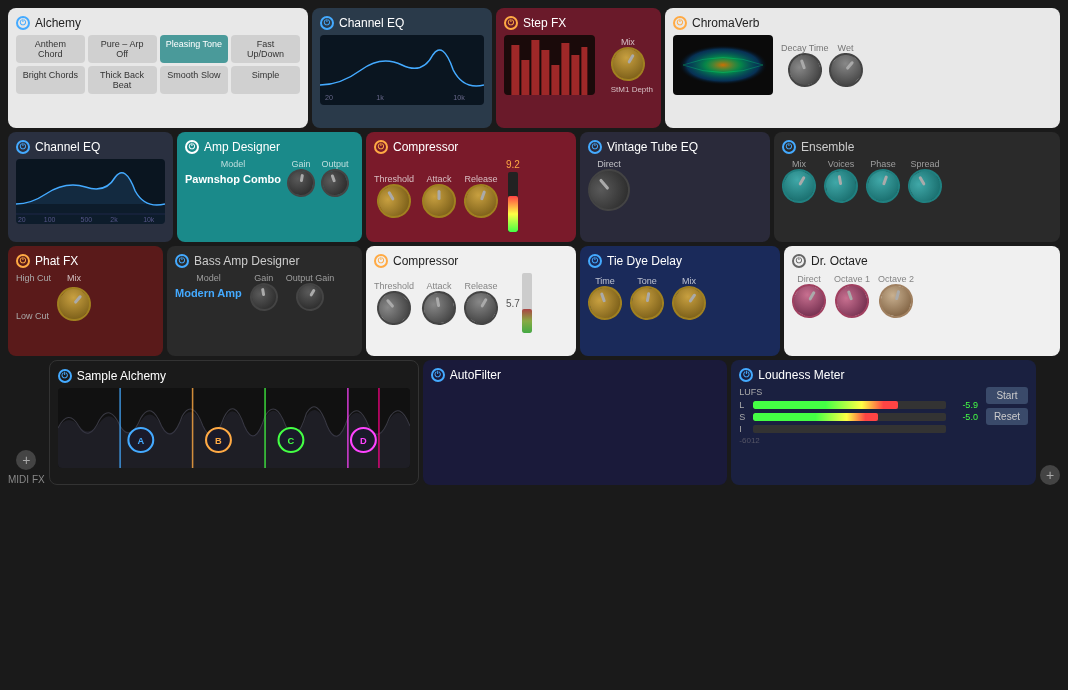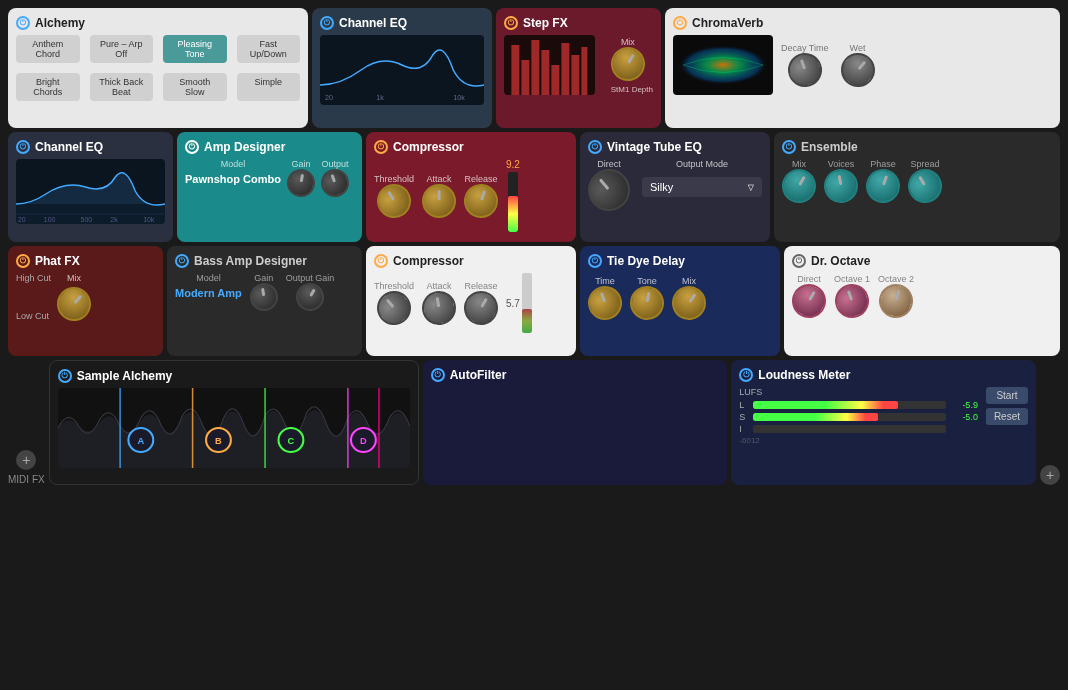--- a/index.html
+++ b/index.html
@@ -71,21 +71,21 @@
       justify-content: center;
       font-size: 8px;
       flex-shrink: 0;
     }
     .power-blue { border-color: #4af; color: #4af; }
     .power-orange { border-color: #fa4; color: #fa4; }
     .power-white { border-color: #fff; color: #fff; }
 
     .plugin-title {
       font-size: 12px;
-      font-weight: 700;
+      font-weight: 400;
     }
 
     
     .knob {
       width: 34px;
       height: 34px;
       border-radius: 50%;
       background: radial-gradient(circle at 35% 35%, #5a5a5a, #222);
       border: 2px solid #444;
       position: relative;
@@ -182,21 +182,21 @@
       bottom: 0;
       width: 100%;
       background: linear-gradient(to top, #4f4, #ff4, #f44);
       border-radius: 2px;
     }
 
     
     .preset-grid {
       display: grid;
       grid-template-columns: repeat(4, 1fr);
-      gap: 10px;
+      gap: 3px;
       margin-top: 2px;
     }
     .preset-btn {
       background: #d0d0d0;
       border-radius: 4px;
       padding: 4px 6px;
       font-size: 9px;
       text-align: center;
       color: #333;
       cursor: pointer;
@@ -368,21 +368,21 @@
                 <stop offset="0%" stop-color="#f80" stop-opacity="0.8"></stop>
                 <stop offset="40%" stop-color="#0f8" stop-opacity="0.5"></stop>
                 <stop offset="80%" stop-color="#08f" stop-opacity="0.3"></stop>
                 <stop offset="100%" stop-color="#000" stop-opacity="0"></stop>
               </radialGradient>
             </defs>
             <ellipse cx="50" cy="30" rx="45" ry="20" fill="url(#rv1)"></ellipse>
             <path d="M10 30 Q50 15 90 30 Q50 45 10 30" fill="none" stroke="#0f8" stroke-width="0.5" opacity="0.5"></path>
           </svg>
         </div>
-        <div style="display:flex; gap:12px;">
+        <div style="display:flex; gap:0;">
           <div class="knob-group">
             <div class="section-label" style="color:#444;">Decay Time</div>
             <div class="knob" style="background: radial-gradient(circle at 35% 35%, #888, #333); transform:rotate(-20deg);"></div>
           </div>
           <div class="knob-group">
             <div class="section-label" style="color:#444;">Wet</div>
             <div class="knob" style="background: radial-gradient(circle at 35% 35%, #888, #333); transform:rotate(40deg);"></div>
           </div>
         </div>
       </div>
@@ -462,27 +462,20 @@
     <div class="plugin-card" style="width:190px; background:#2a2a3a;">
       <div class="plugin-header">
         <div class="power-btn power-blue">⏻</div>
         <span class="plugin-title">Vintage Tube EQ</span>
       </div>
       <div style="display:flex; gap:12px; align-items:flex-start; margin-top:4px;">
         <div class="knob-group">
           <div class="section-label">Direct</div>
           <div class="knob knob-lg" style="transform:rotate(-40deg);"></div>
         </div>
-        <div style="flex:1;">
-          <div class="section-label">Output Mode</div>
-          <div style="background:#3a3a4a; border-radius:4px; padding:4px 8px; font-size:11px; margin-top:8px; cursor:pointer; display:flex; align-items:center; justify-content:space-between;">
-            <span>Silky</span>
-            <span style="font-size:8px;">▽</span>
-          </div>
-        </div>
       </div>
     </div>
 
     <div class="plugin-card card-dark" style="flex:1;">
       <div class="plugin-header">
         <div class="power-btn power-blue">⏻</div>
         <span class="plugin-title">Ensemble</span>
       </div>
       <div class="knobs-row" style="margin-top:4px;">
         <div class="knob-group">

